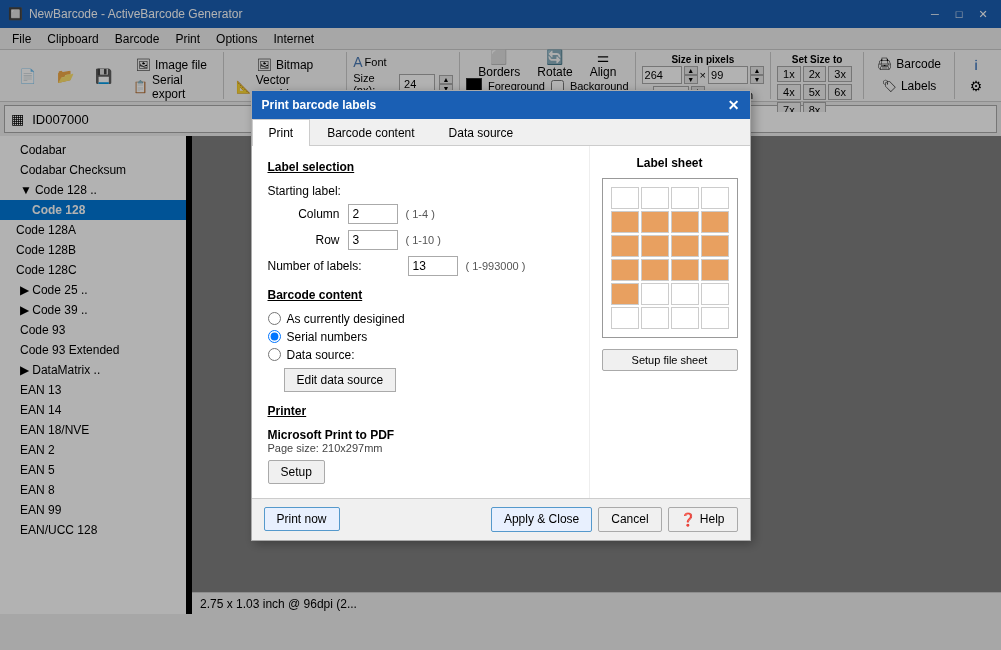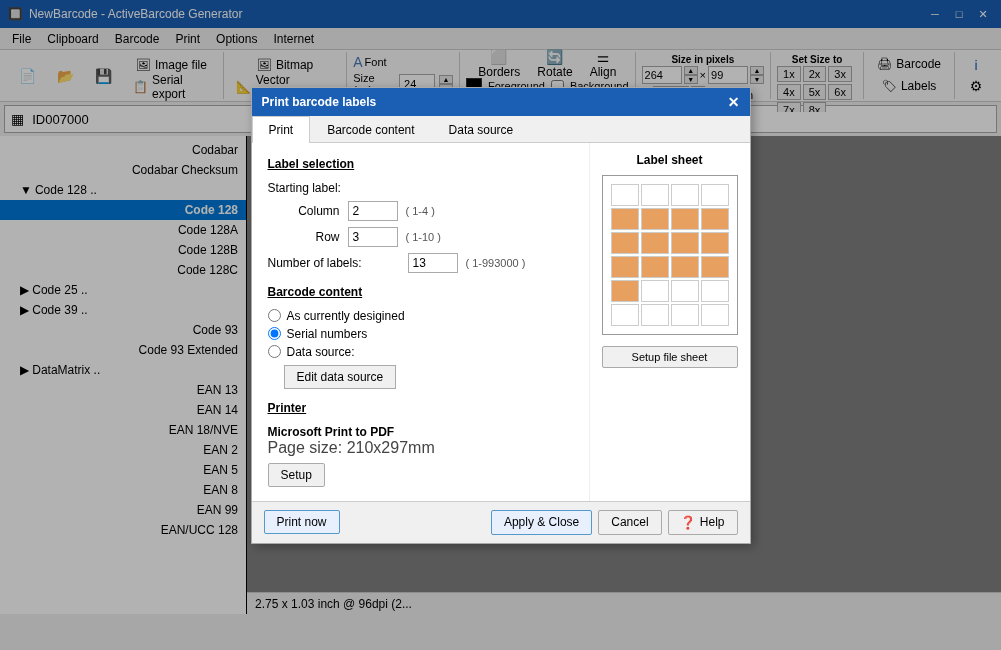--- a/index.html
+++ b/index.html
@@ -84,27 +84,26 @@
 
     
     .main-content {
       display: flex;
       height: calc(650px - 28px - 22px - 52px - 36px - 34px);
       overflow: hidden;
     }
 
     
     .sidebar {
-      width: 247px;
+      width: 192px;
       background: white;
-      border-right: 1px solid #000000;
+      border-right: 6px solid #000000;
       overflow-y: auto;
       padding: 4px 0;
       flex-shrink: 0;
-      text-align: right;
     }
     .sidebar-item {
       padding: 3px 8px;
       cursor: pointer;
       font-size: 12px;
     }
     .sidebar-item.selected { background: #0078d7; color: white; font-weight: bold; }
     .sidebar-item.indent1 { padding-left: 20px; }
     .sidebar-item.indent2 { padding-left: 32px; }
     .sidebar-item.indent3 { padding-left: 16px; }
@@ -225,21 +224,21 @@
     .edit-datasource-btn {
       border: 1px solid #aaa;
       background: #f0f0f0;
       padding: 4px 12px;
       cursor: pointer;
       font-size: 12px;
       margin-left: 140px;
     }
     .printer-section { margin-top: 12px; }
     .printer-name { font-size: 12px; font-weight: bold; }
-    .printer-info { font-size: 16px; color: #444; }
+    .printer-info { font-size: 11px; color: #444; }
     .dialog-footer {
       background: #f0f0f0;
       border-top: 1px solid #ccc;
       padding: 8px 12px;
       display: flex;
       justify-content: space-between;
       align-items: center;
     }
     .footer-right { display: flex; gap: 6px; }
     .footer-left { display: flex; gap: 6px; }

